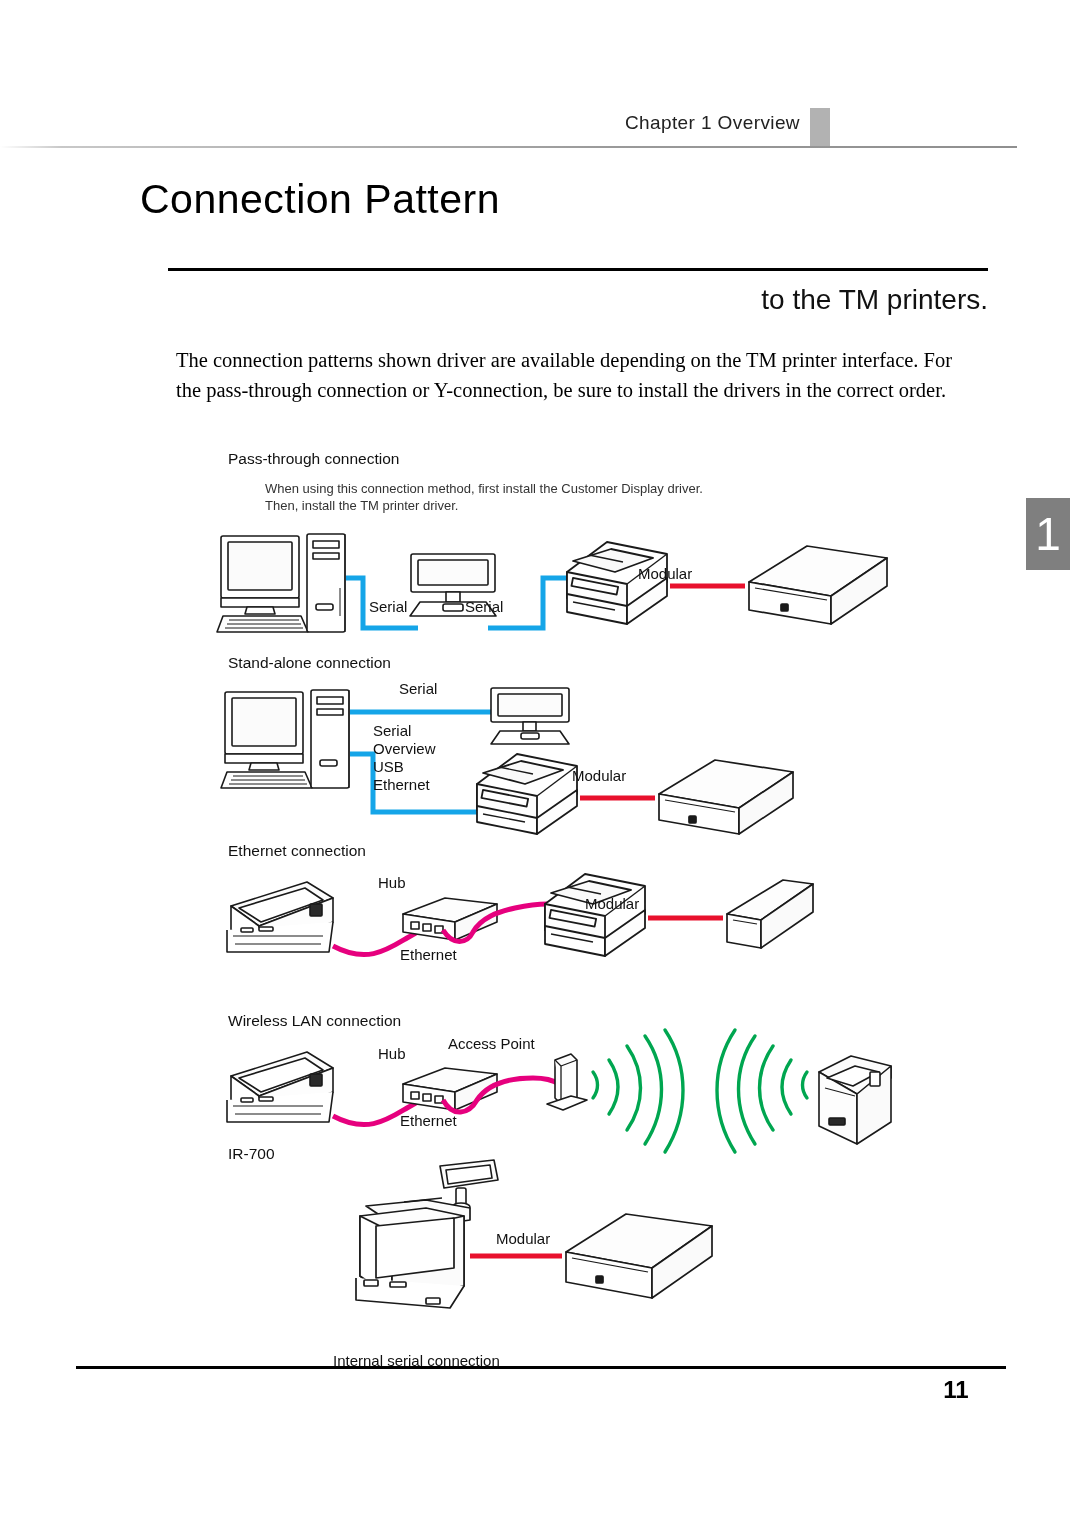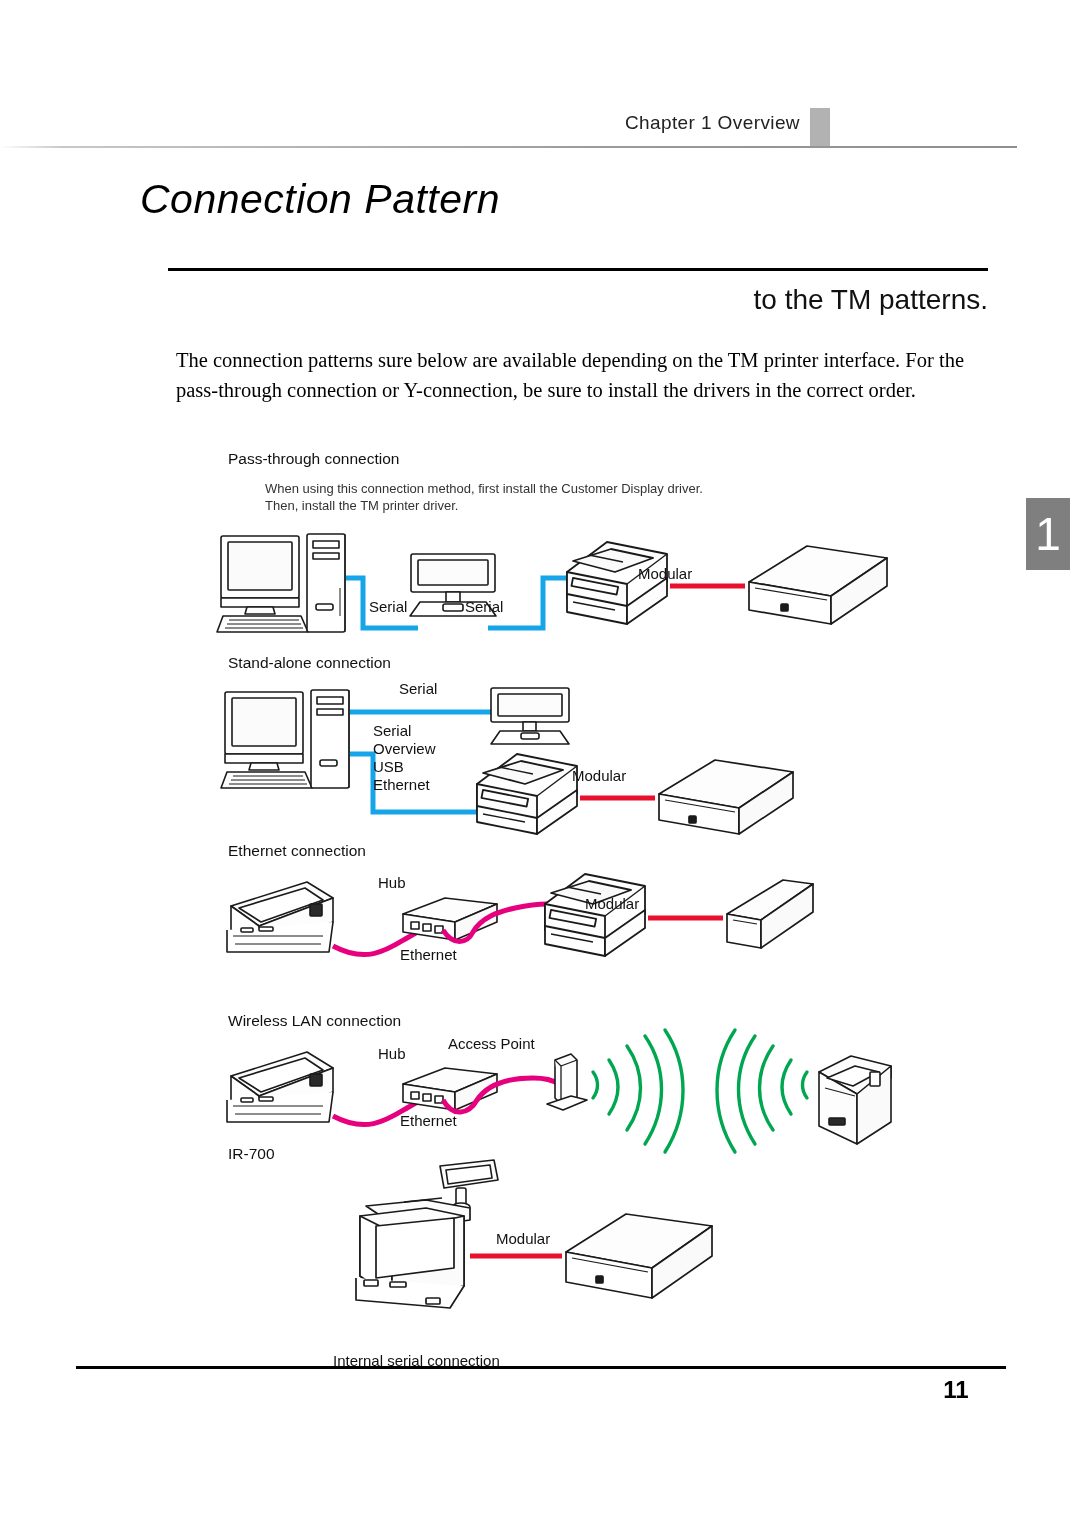--- a/index.html
+++ b/index.html
@@ -64,21 +64,20 @@
     text-align: center;
     font-weight: 300;
   }
 
   
   .doc-title {
     position: absolute;
     top: 176px;
     left: 140px;
     font-size: 41px;
-    font-style: italic;
     font-weight: 400;
     letter-spacing: 0.5px;
     color: #000;
   }
 
   .section-head {
     position: absolute;
     top: 268px;
     left: 168px;
     width: 820px;
@@ -161,24 +160,24 @@
   <div class="header-tab"></div>
   <div class="header-rule"></div>
 </div>
 
 <div class="side-tab">1</div>
 
 <div class="doc-title">Connection Pattern</div>
 
 <div class="section-head">
   <div class="section-rule"></div>
-  <div class="section-line l2">to the TM patterns.</div>
+  <div class="section-line l2">to the TM printers.</div>
 </div>
 
-<div class="body-text">The connection patterns sure below are available depending on the TM printer interface. For the pass-through connection or Y-connection, be sure to install the drivers in the correct order.</div>
+<div class="body-text">The connection patterns shown driver are available depending on the TM printer interface. For the pass-through connection or Y-connection, be sure to install the drivers in the correct order.</div>
 
 <div class="diagram-area">
 
   <div class="lbl" style="top:10px; left:228px;">Pass-through connection</div>
   <div class="lbl small" style="top:40px; left:265px;">When using this connection method, first install the Customer Display driver.</div>
   <div class="lbl small" style="top:57px; left:265px;">Then, install the TM printer driver.</div>
 
   <svg style="position:absolute; top:88px; left:215px;" width="680" height="120" viewBox="0 0 680 120">
     <g fill="#ffffff" stroke="#1a1a1a" stroke-width="1.6" stroke-linejoin="round">
 

